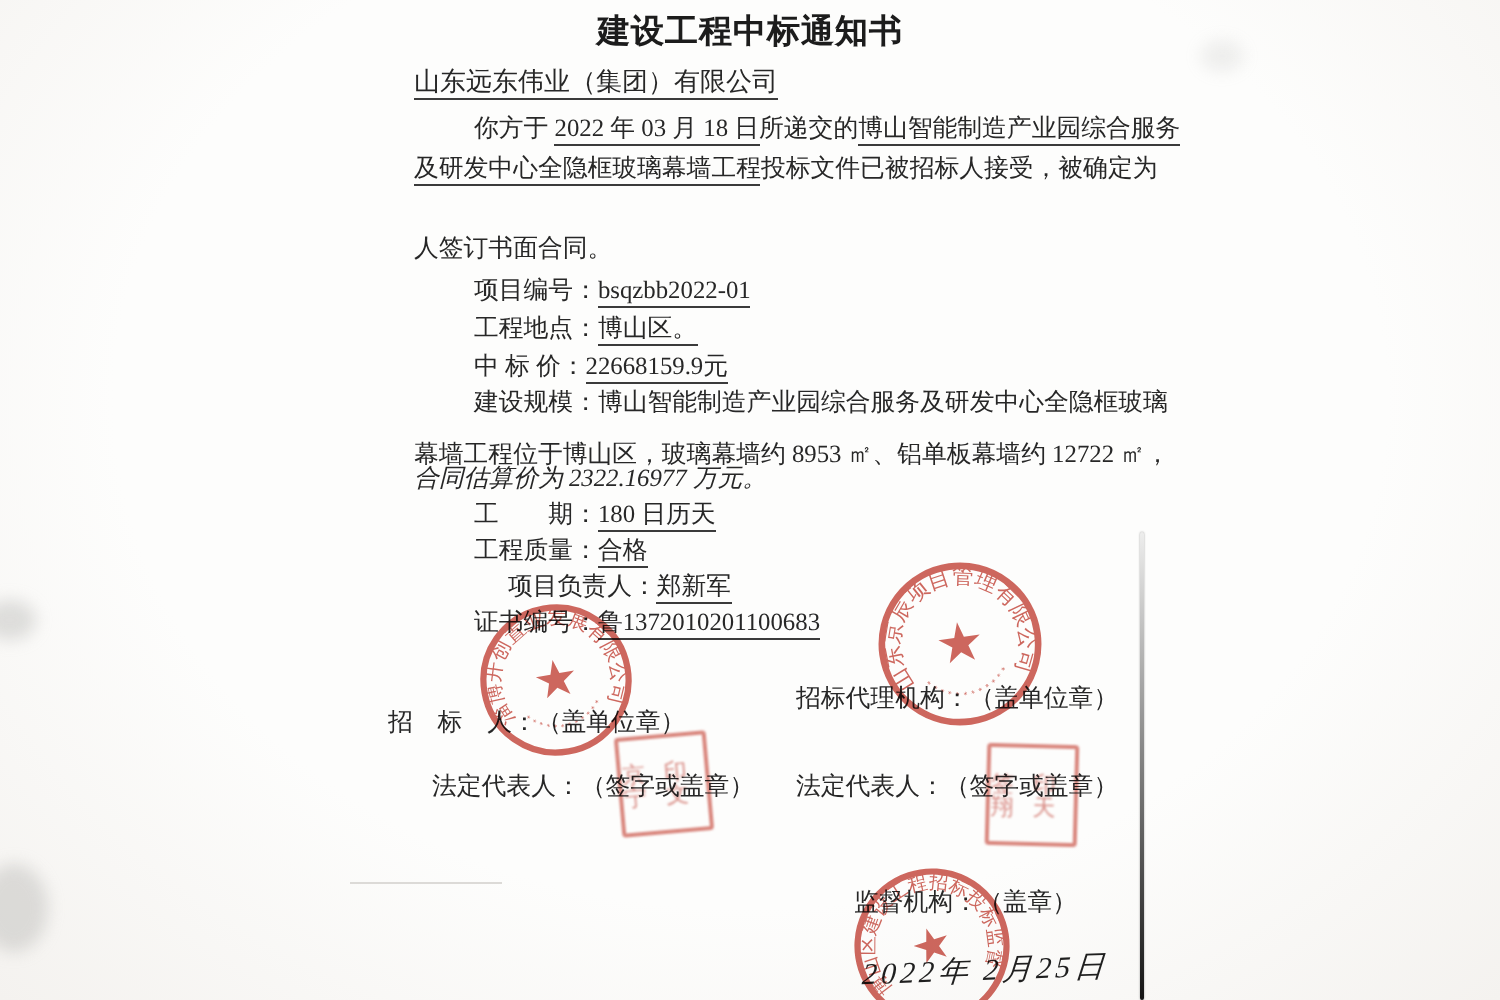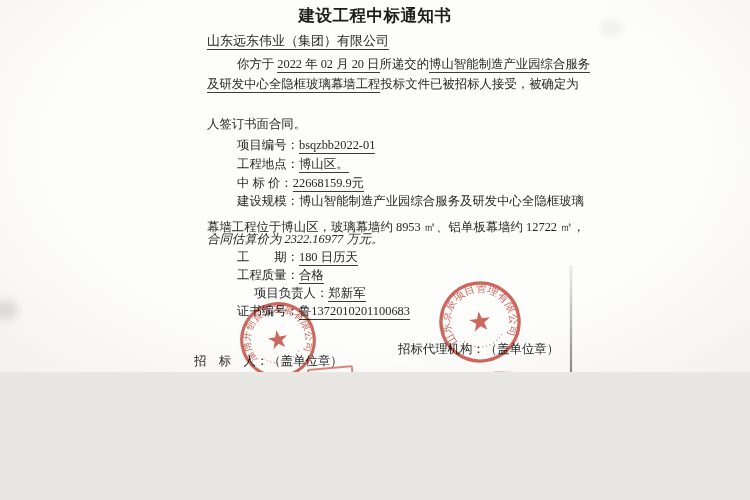--- a/index.html
+++ b/index.html
@@ -1,17 +1,17 @@
 <!DOCTYPE html>
 <html><head>
 <meta charset="utf-8">
 <style>
   html,body{margin:0;padding:0;background:#e9e7e4;}
   #page{
-    position:relative;width:750px;height:372px;margin:0 auto;overflow:hidden;
+    position:relative;width:750px;height:500px;margin:0 auto;overflow:hidden;
     background:#fcfcfa;
     background-image:radial-gradient(ellipse at 50% 40%, #fdfdfc 60%, #f4f2ef 100%);
     font-family:"Liberation Serif","DejaVu Serif",serif;
     color:#272727;
   }
   .line{position:absolute;white-space:nowrap;font-size:12.4px;line-height:14px;color:#272727;text-align:center;}
   .u{border-bottom:1px solid #3b3b3b;padding-bottom:1px;}
   .title{
     position:absolute;left:0;top:5px;width:750px;text-align:center;
     font-size:16.5px;font-weight:700;letter-spacing:.5px;color:#1c1c1c;
@@ -42,21 +42,21 @@
 
 <div id="page">
 
   <div class="title">建设工程中标通知书</div>
 
   <div class="line" style="left:207px;top:34px;font-size:13px;">
     <span class="u">山东远东伟业（集团）有限公司</span>
   </div>
 
   <div class="line" style="left:237px;top:57px;">
-    <span>你方于 </span><span class="u">2022 年 02 月 20 日</span><span>所递交的</span><span class="u">博山智能制造产业园综合服务</span>
+    <span>你方于 </span><span class="u">2022 年 03 月 18 日</span><span>所递交的</span><span class="u">博山智能制造产业园综合服务</span>
   </div>
   <div class="line" style="left:207px;top:77px;">
     <span class="u">及研发中心全隐框玻璃幕墙工程</span><span>投标文件已被招标人接受，被确定为</span>
   </div>
   <div class="line" style="left:207px;top:117px;">人签订书面合同。</div>
 
   <div class="line" style="left:237px;top:138px;">
     <span>项目编号：</span><span class="u">bsqzbb2022-01</span>
   </div>
   <div class="line" style="left:237px;top:157px;">

